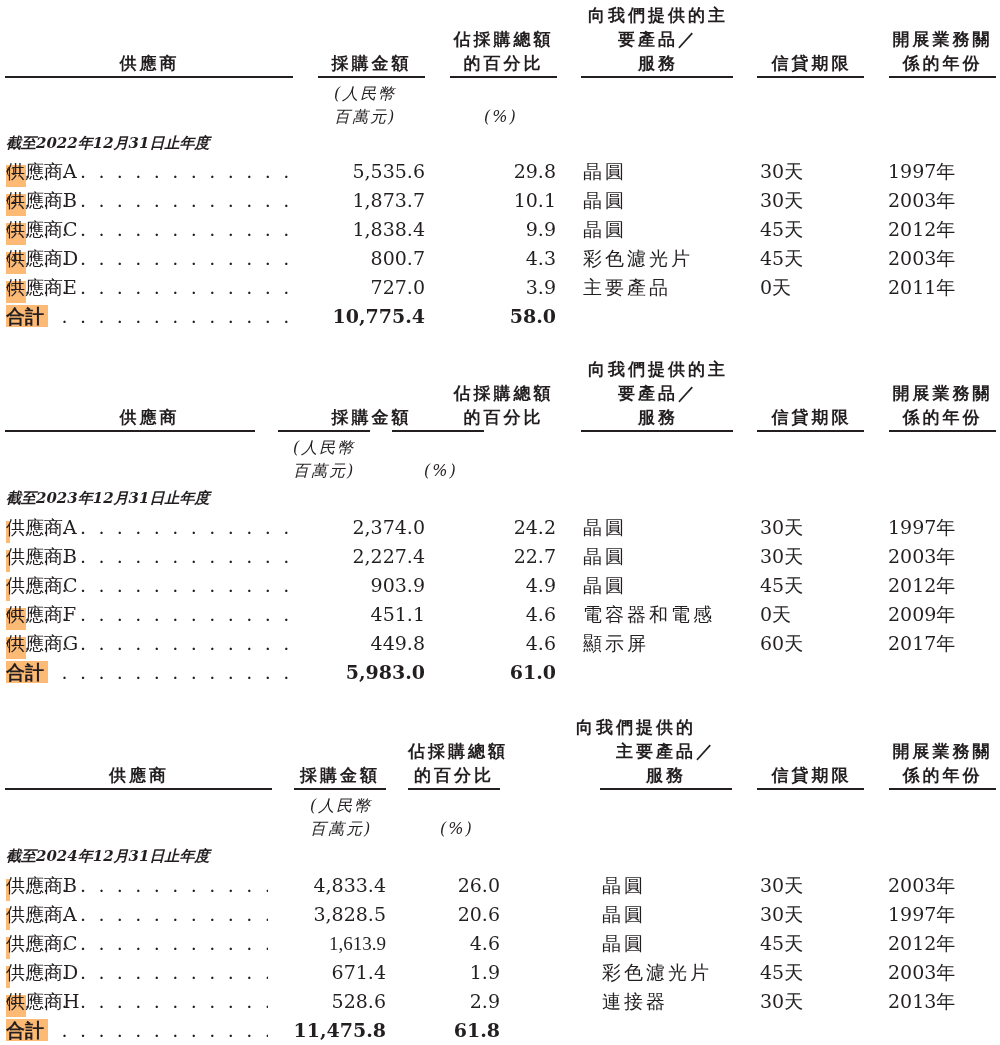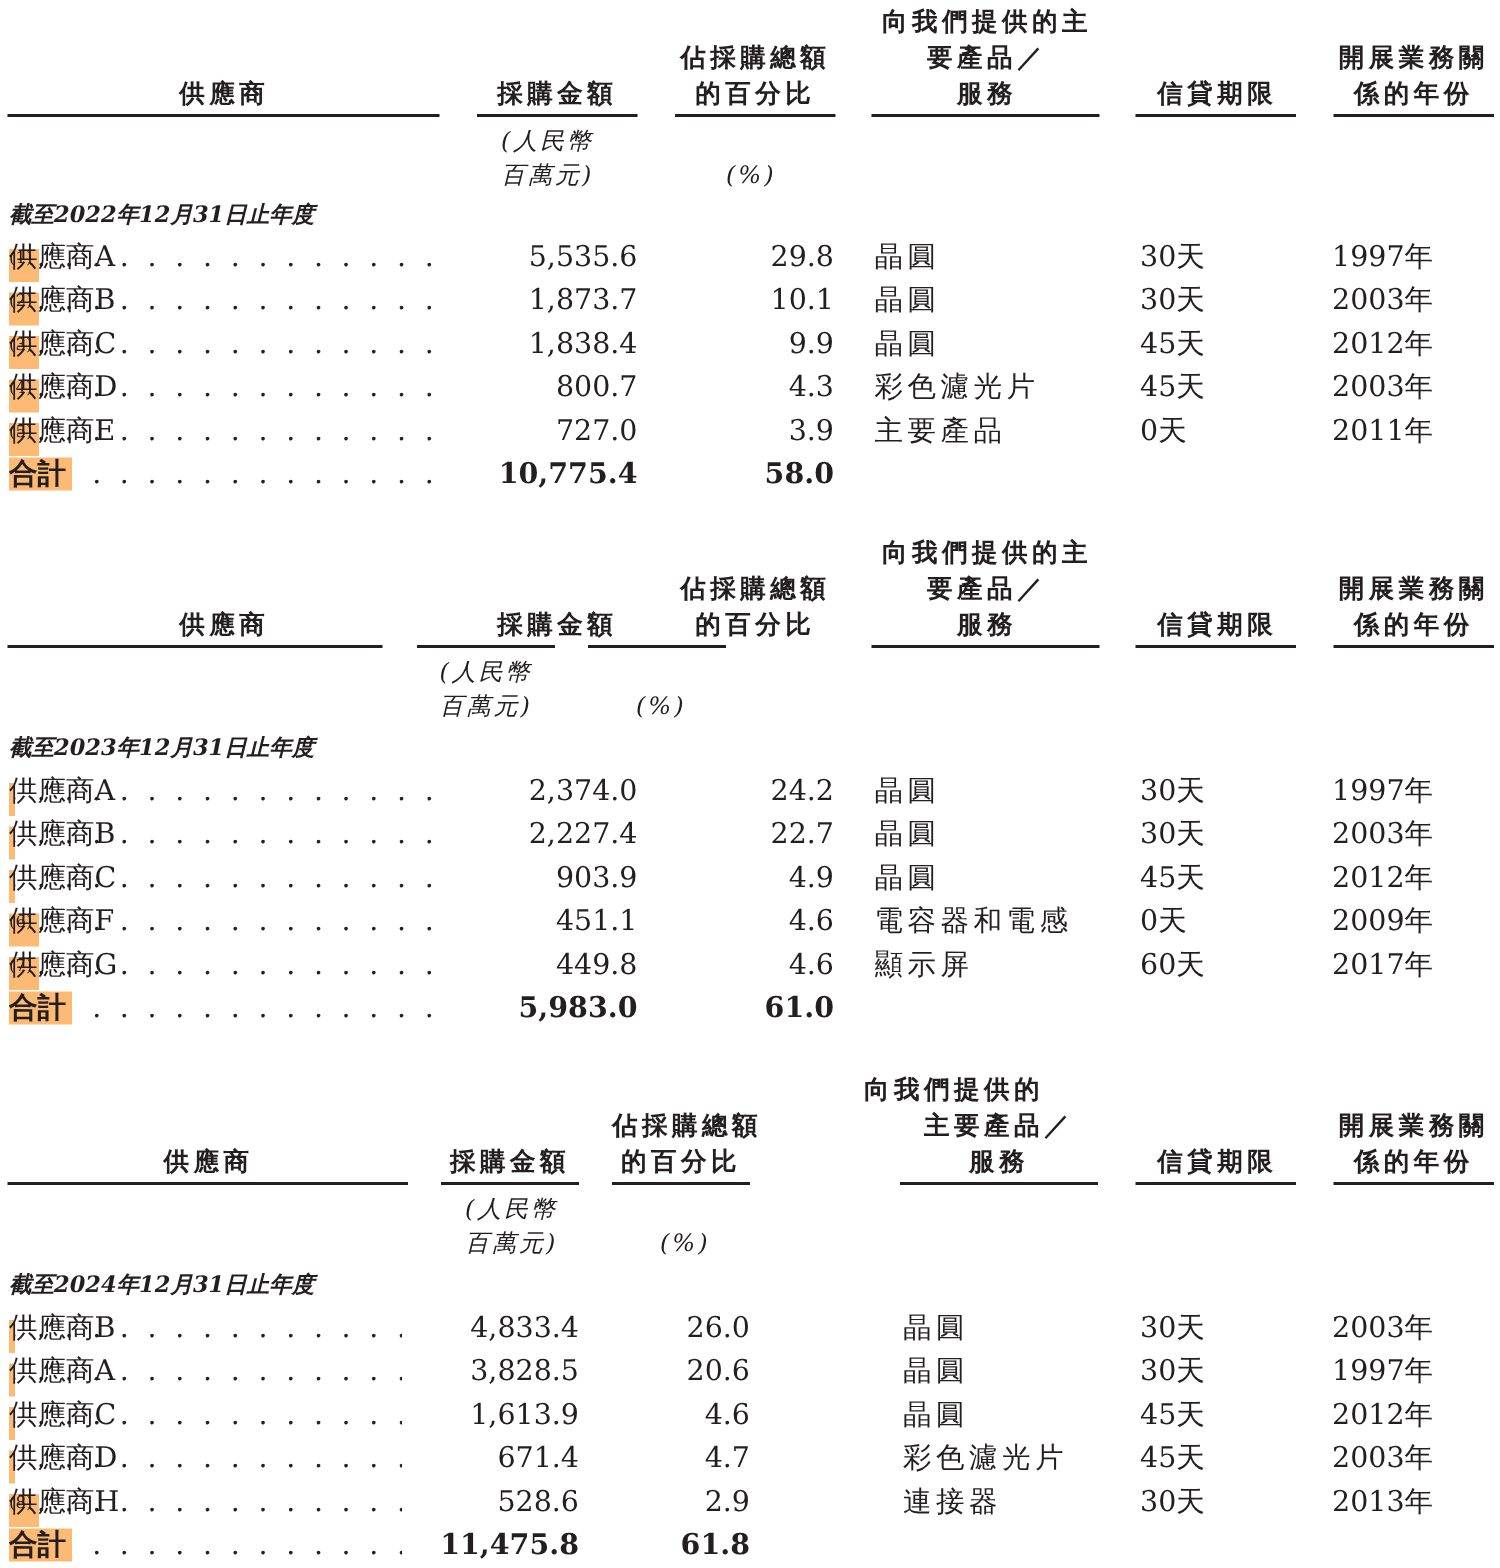--- a/index.html
+++ b/index.html
@@ -200,30 +200,30 @@
   <div class="row" style="top:184px;">
     <span class="name" style="width:262px;"><span class="dots">. . . . . . . . . . . . . . . . . . . . . . . . . . . . . . . .</span><span class="lbl" style="position:relative;z-index:1;"><span>供應商A</span><sup></sup></span></span>
     <span class="amt" style="right:614px;">3,828.5</span>
     <span class="pct" style="right:500px;">20.6</span>
     <span class="prod" style="left:602px;">晶圓</span>
     <span class="credit">30天</span>
     <span class="year">1997年</span>
   </div>
   <div class="row" style="top:213px;">
     <span class="name" style="width:262px;"><span class="dots">. . . . . . . . . . . . . . . . . . . . . . . . . . . . . . . .</span><span class="lbl" style="position:relative;z-index:1;"><span>供應商C</span><sup></sup></span></span>
-    <span class="amt" style="right:614px;">1,613.9</span>
+    <span class="amt" style="right:614px;font-family:Liberation Serif, serif;">1,613.9</span>
     <span class="pct" style="right:500px;">4.6</span>
     <span class="prod" style="left:602px;">晶圓</span>
     <span class="credit">45天</span>
     <span class="year">2012年</span>
   </div>
   <div class="row" style="top:242px;">
     <span class="name" style="width:262px;"><span class="dots">. . . . . . . . . . . . . . . . . . . . . . . . . . . . . . . .</span><span class="lbl" style="position:relative;z-index:1;"><span>供應商D</span><sup></sup></span></span>
     <span class="amt" style="right:614px;">671.4</span>
-    <span class="pct" style="right:500px;">4.7</span>
+    <span class="pct" style="right:500px;">1.9</span>
     <span class="prod" style="left:602px;">彩色濾光片</span>
     <span class="credit">45天</span>
     <span class="year">2003年</span>
   </div>
   <div class="row" style="top:271px;">
     <span class="name" style="width:262px;"><span class="dots">. . . . . . . . . . . . . . . . . . . . . . . . . . . . . . . .</span><span class="lbl" style="position:relative;z-index:1;"><span>供應商H</span><sup>(8)</sup></span></span>
     <span class="amt" style="right:614px;">528.6</span>
     <span class="pct" style="right:500px;">2.9</span>
     <span class="prod" style="left:602px;">連接器</span>
     <span class="credit">30天</span>

